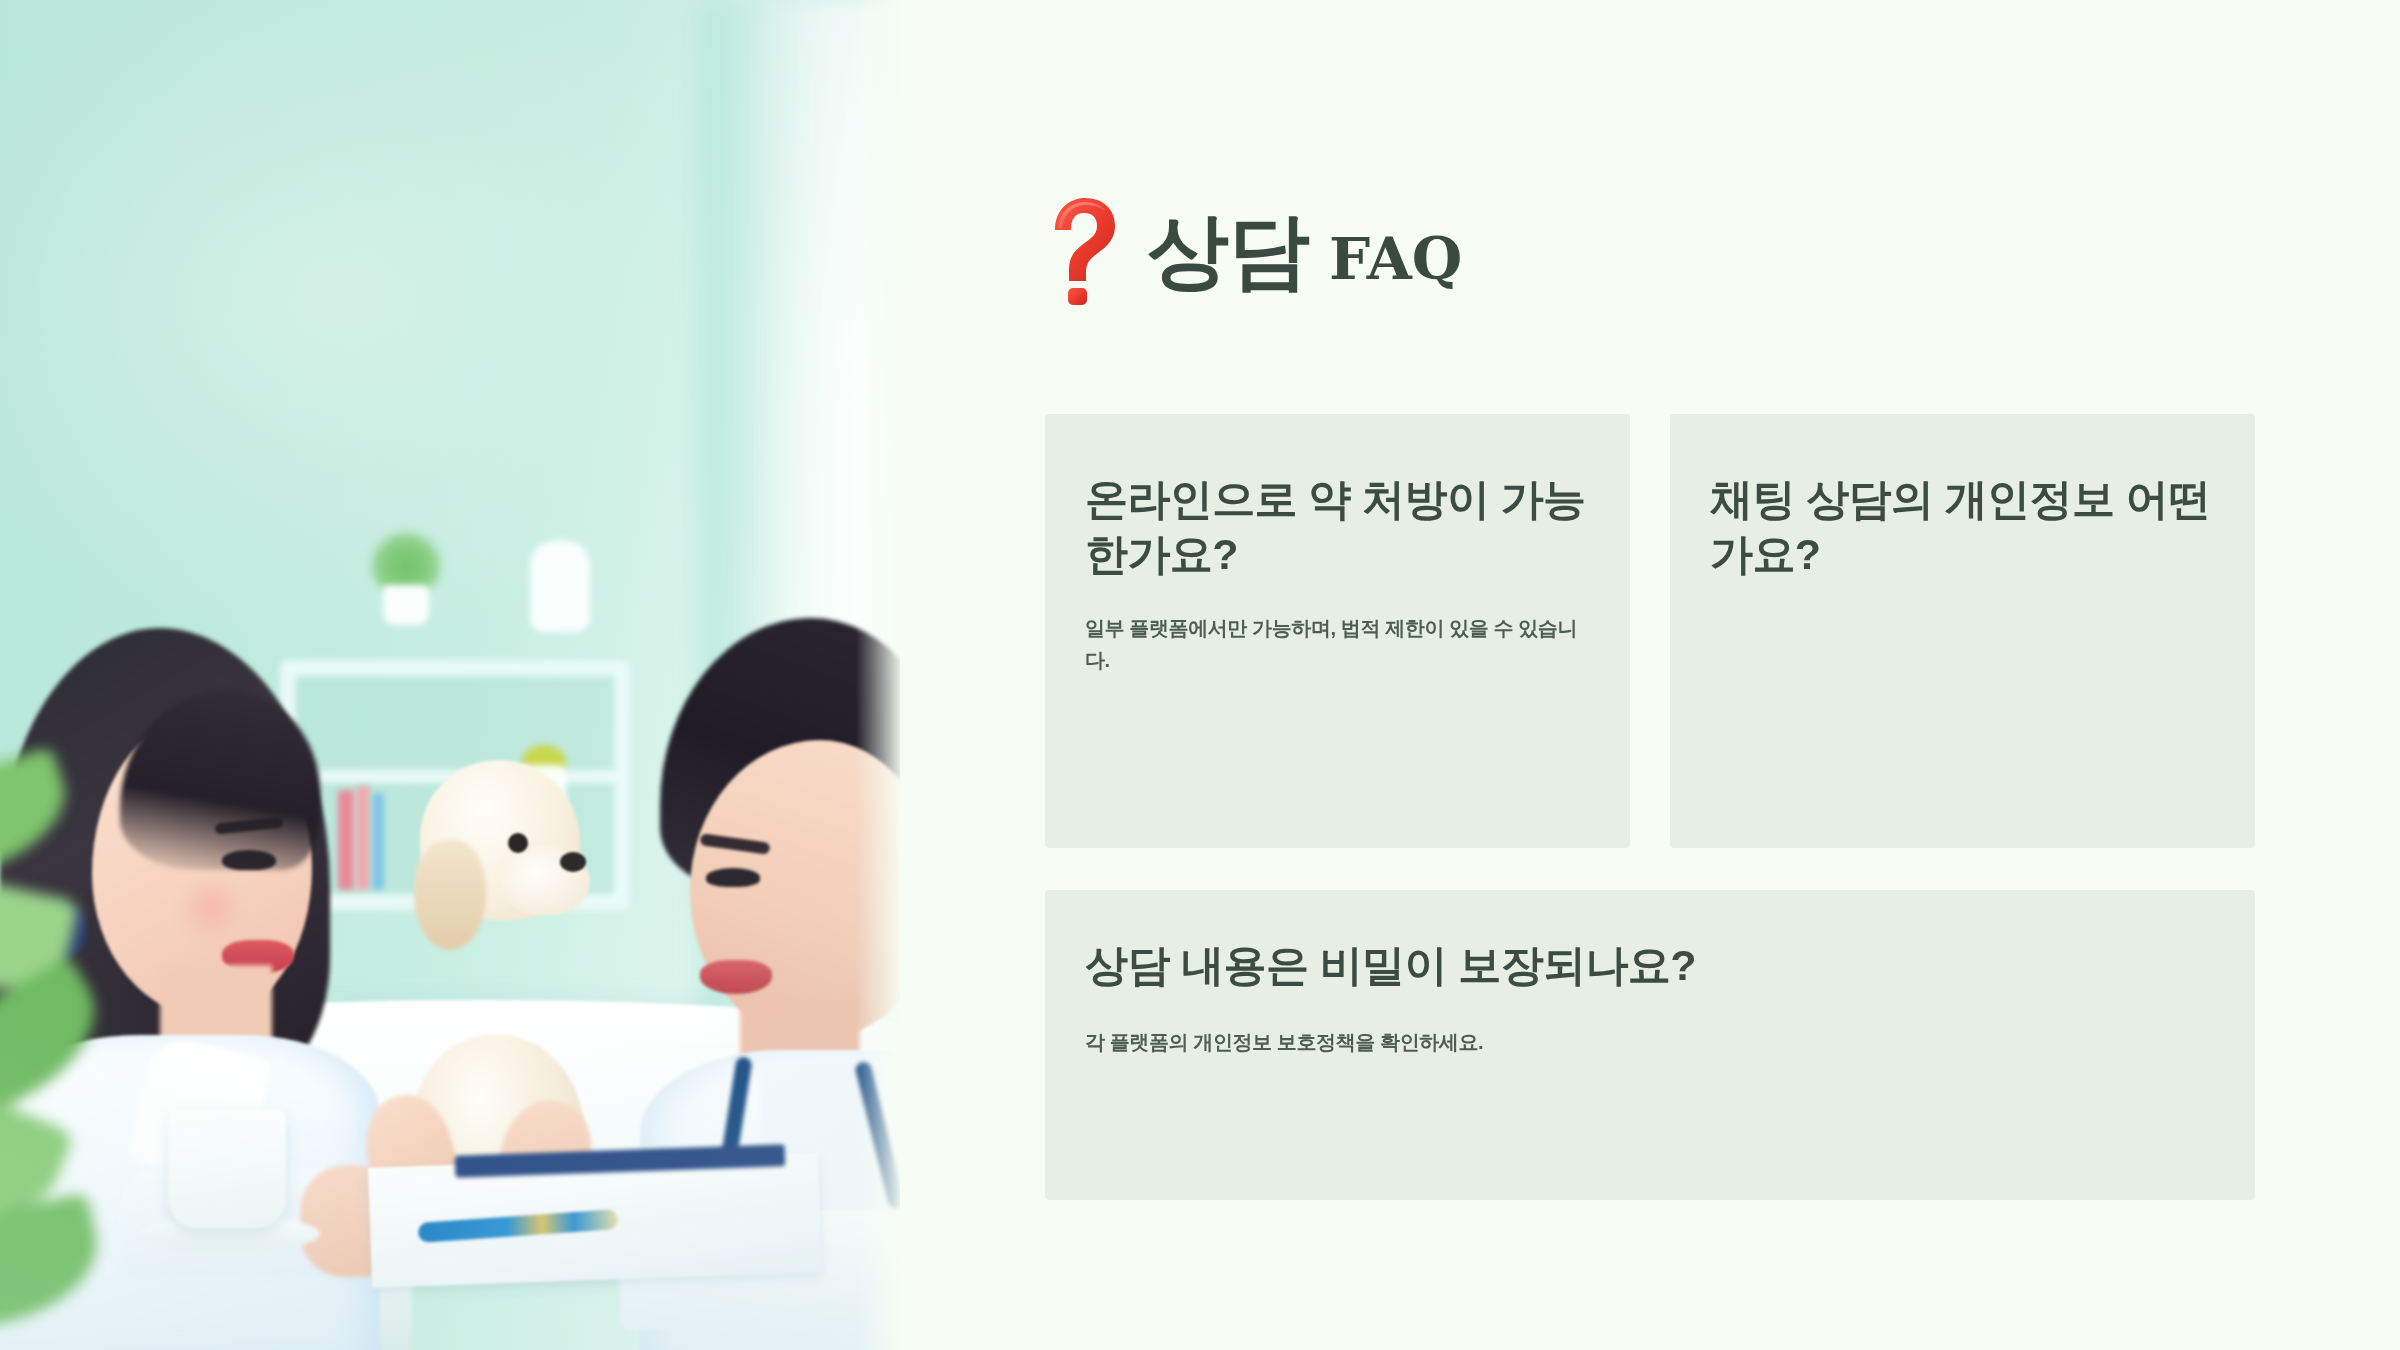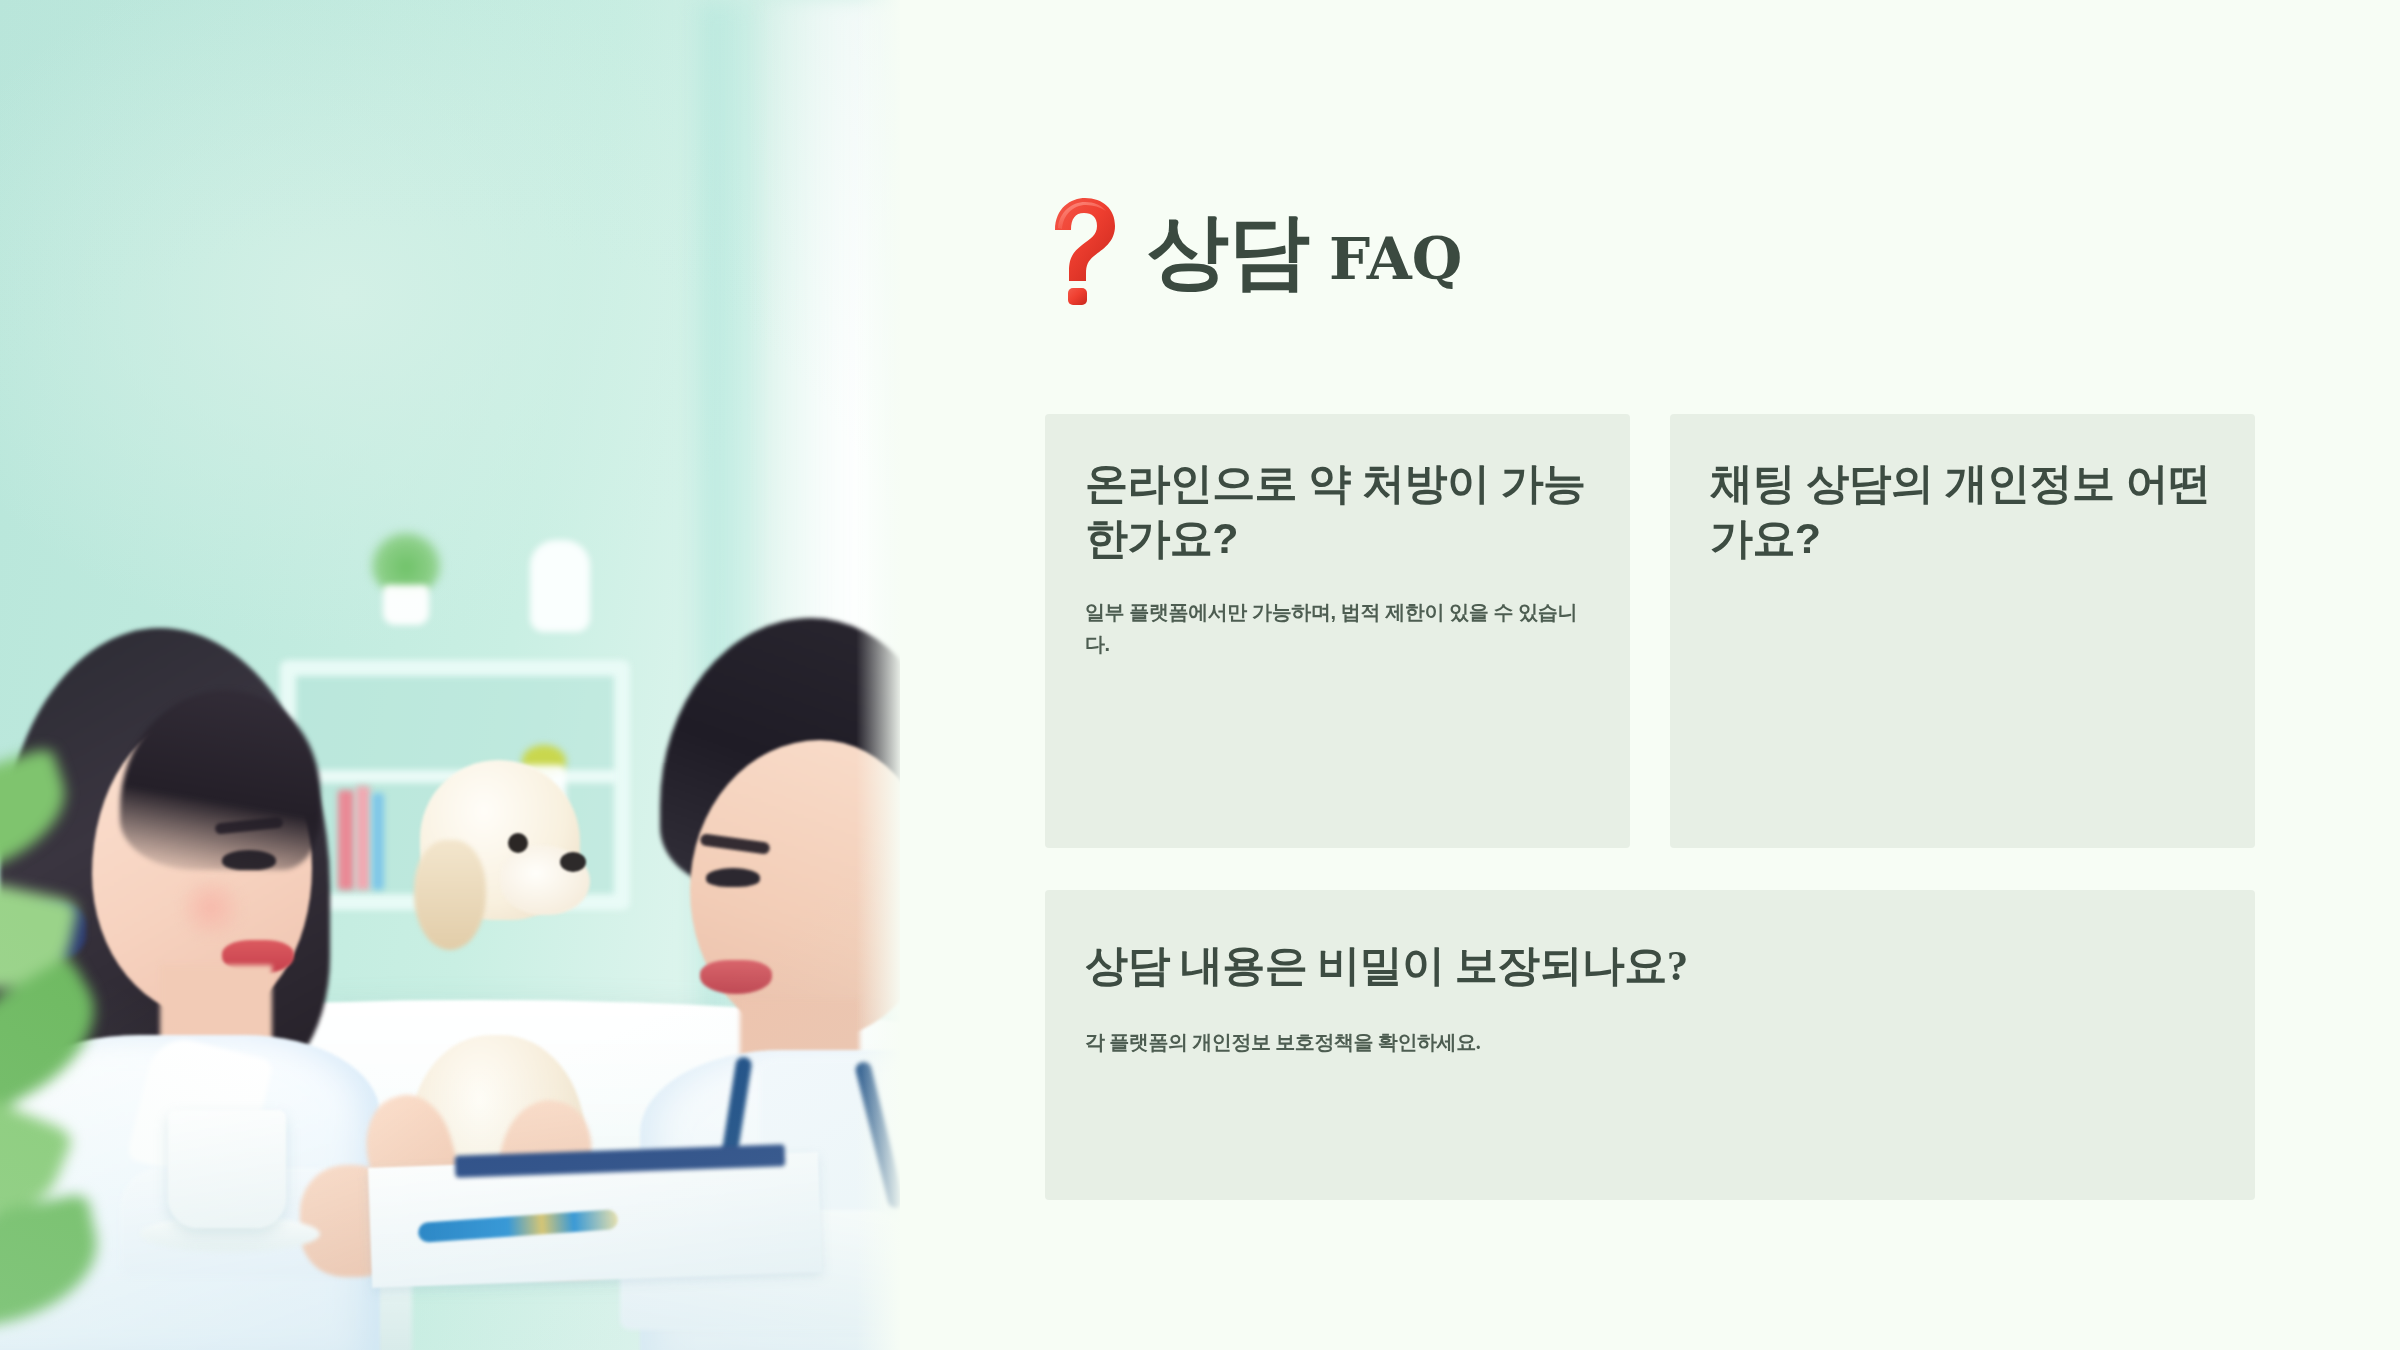--- a/index.html
+++ b/index.html
@@ -397,24 +397,24 @@
     left:145px; top:414px;
     width:1210px;
   }
   .row-top {
     display:flex;
     gap:40px;
   }
   .card {
     background:#e7efe5;
     border-radius:4px;
-    padding:42px 40px 40px 40px;
+    padding:58px 40px 40px 40px;
   }
   .card.half { width:585px; height:434px; }
-  .card.full { width:1210px; height:310px; margin-top:42px; padding-top:48px;font-family:Liberation Serif, serif; }
+  .card.full { width:1210px; height:310px; margin-top:42px; padding-top:48px; }
 
   .q {
     font-size:43px;
     font-weight:700;
     line-height:1.28;
     color:#3d4c42;
     letter-spacing:-.6px;
     margin:0 0 30px 0;
   }
   .card.full .q { margin-bottom:34px; font-size:43px; }

